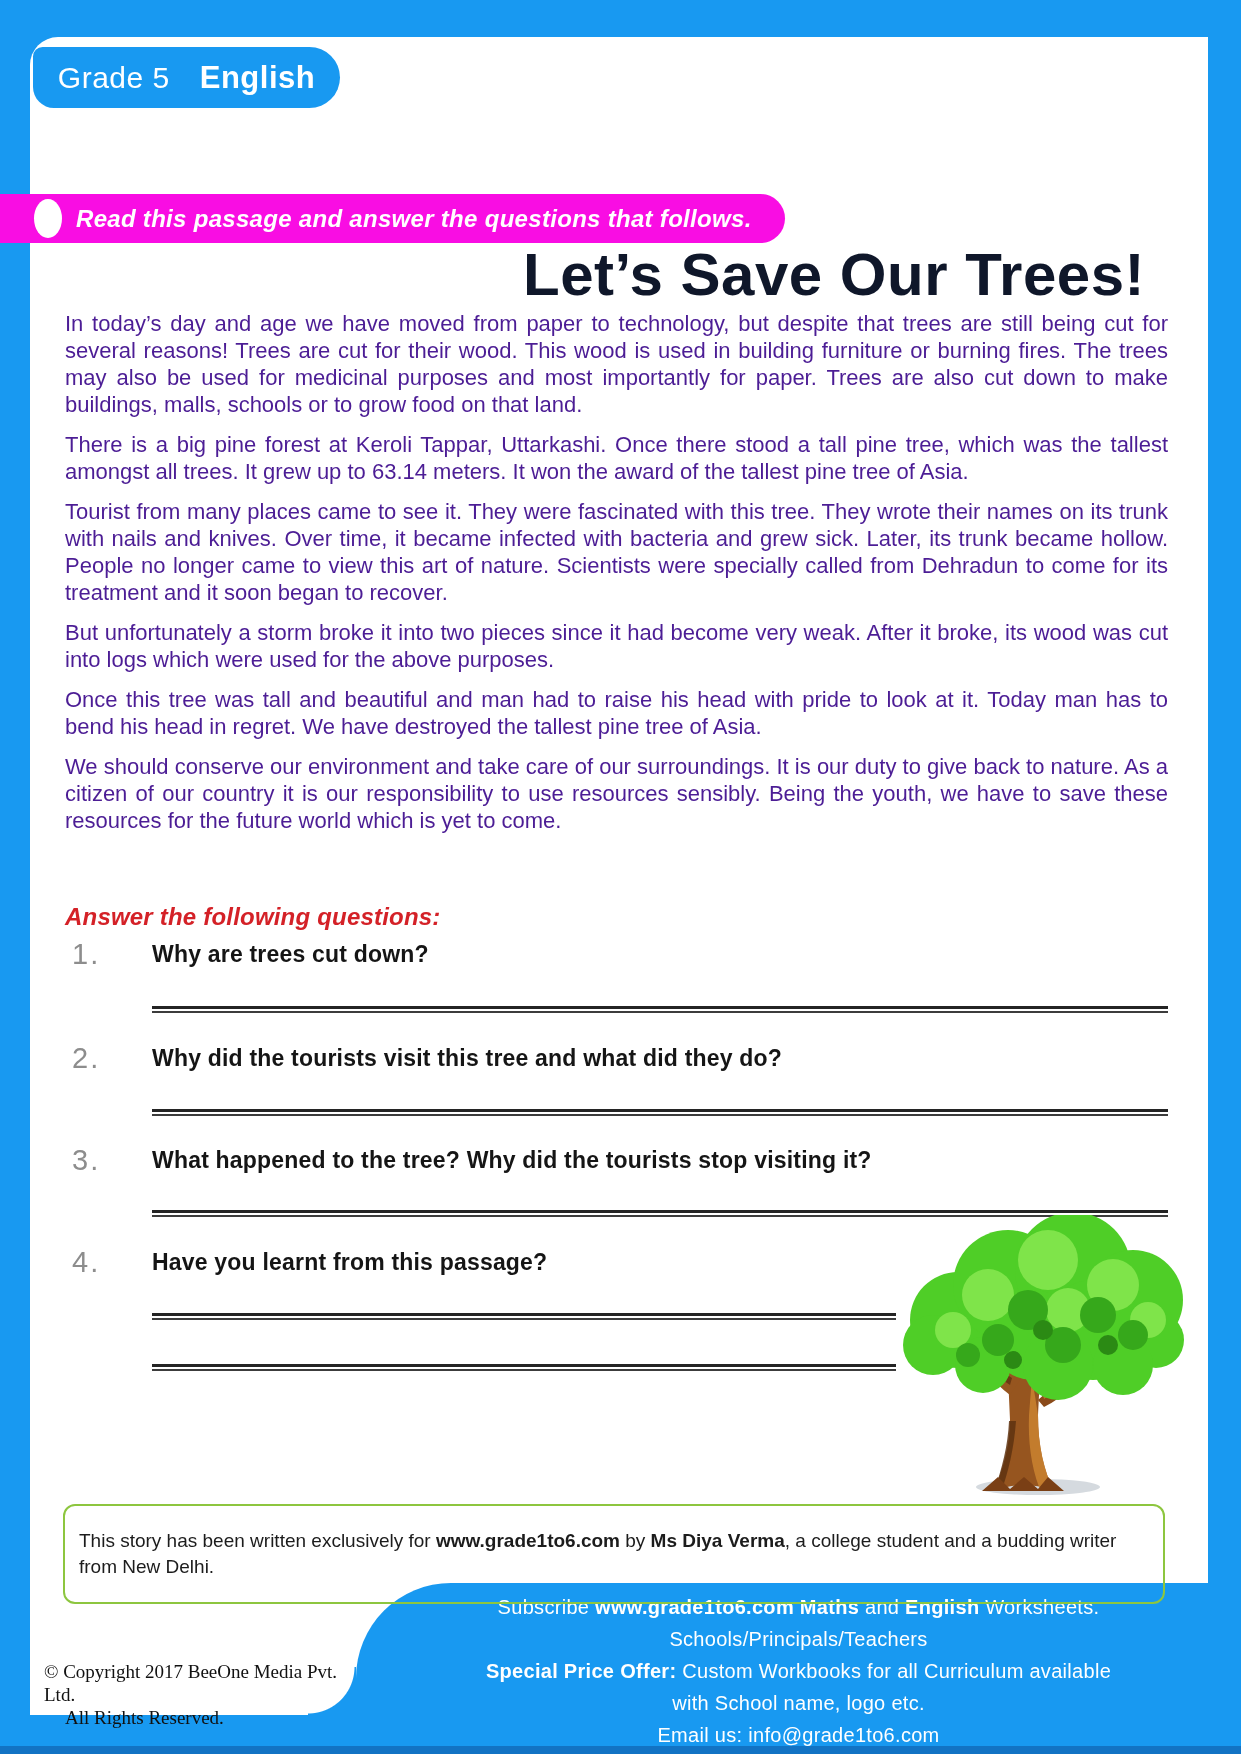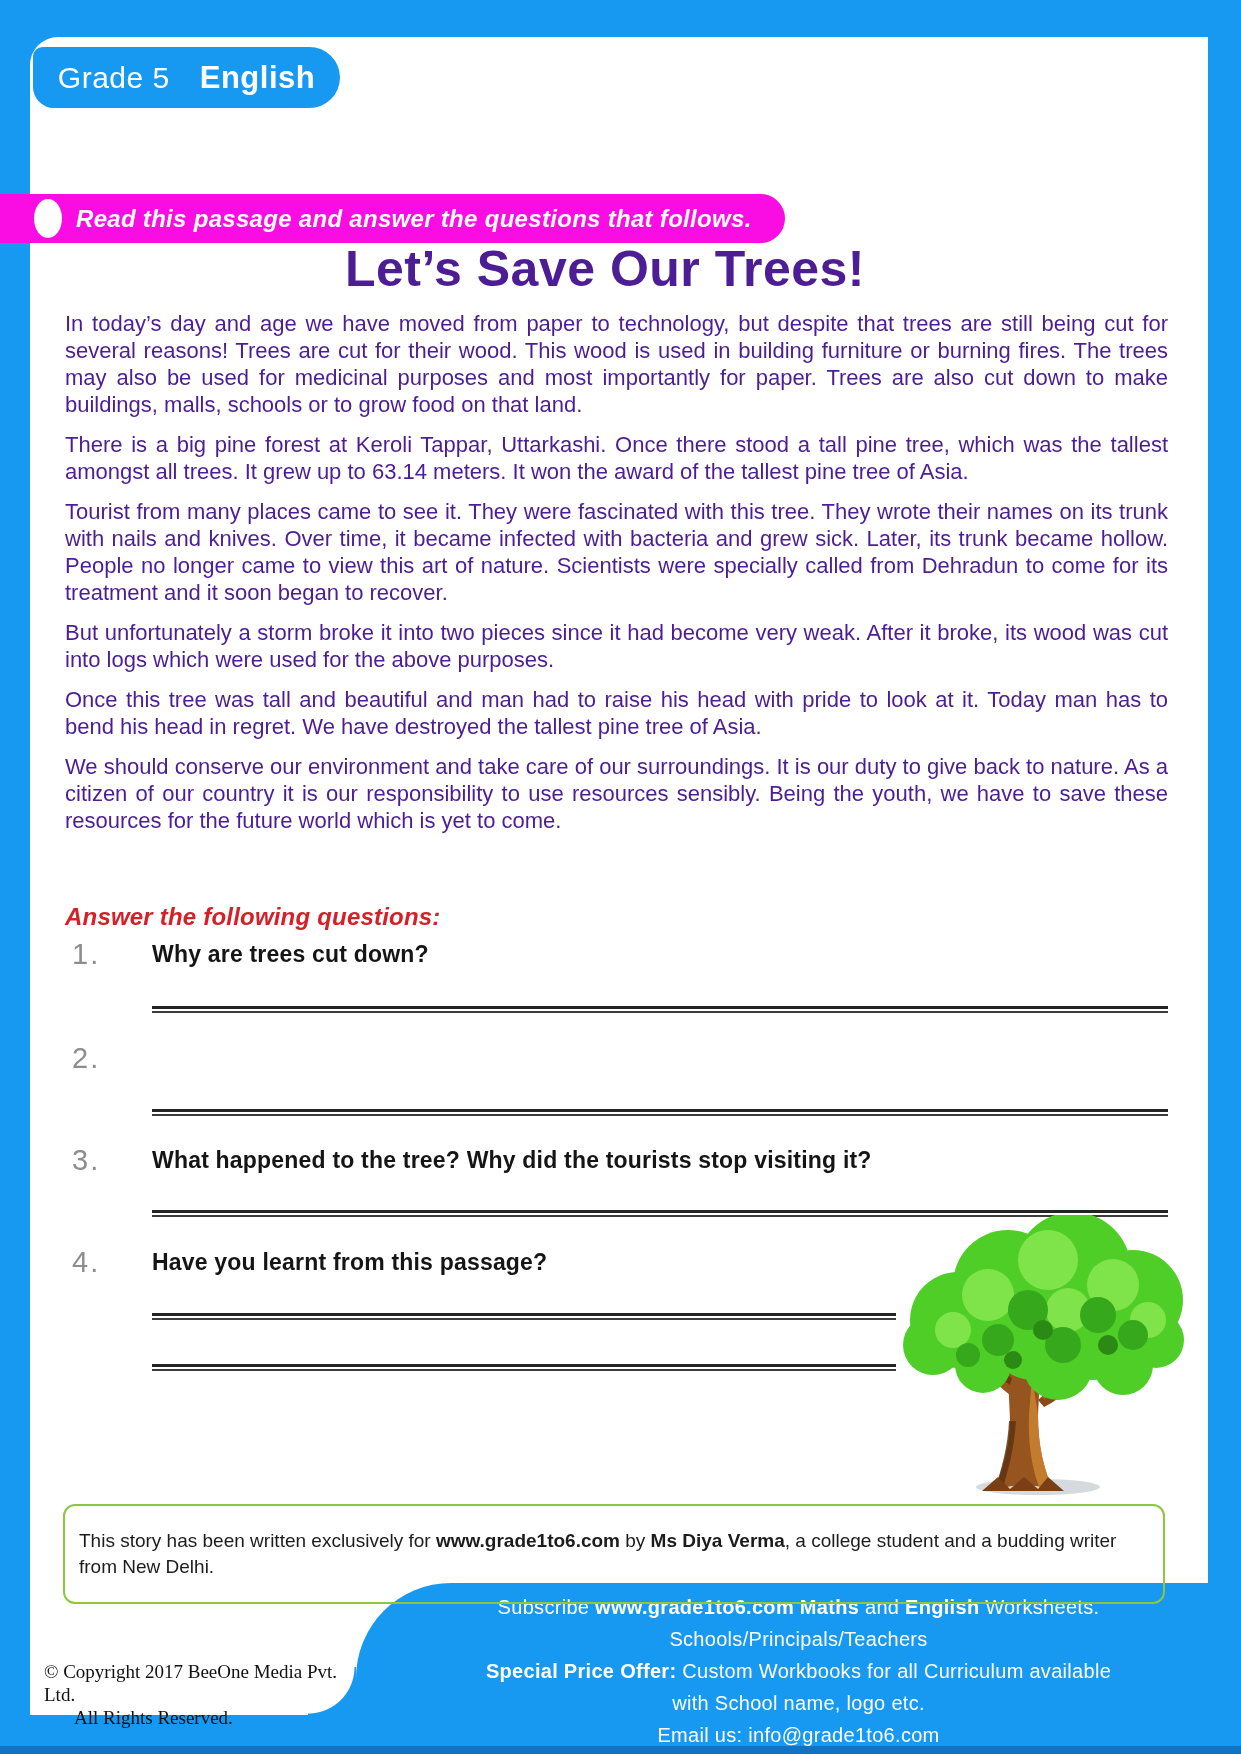--- a/index.html
+++ b/index.html
@@ -20,22 +20,22 @@
   .subject-label{color:#fff;font-size:31px;font-weight:700;letter-spacing:.5px;}
 
   
   .banner{position:absolute;left:0;top:183px;width:785px;height:49px;background:#F90DE3;
         border-radius:0 25px 25px 0;margin-top:11px;}
   .banner-oval{position:absolute;left:34px;top:5px;width:28px;height:39px;background:#fff;border-radius:50%;}
   .banner-text{position:absolute;left:76px;top:0;height:49px;display:flex;align-items:center;
         color:#fff;font-size:24px;font-weight:700;font-style:italic;letter-spacing:.3px;white-space:nowrap;}
 
   
-  .title{position:absolute;left:65px;top:240px;width:1080px;text-align:center;
-        color:#4c1d95;font-size:50px;font-weight:700;letter-spacing:.5px;}
+  .title{position:absolute;left:65px;top:240px;width:1080px;text-align:right;
+        color:#0f172a;font-size:60px;font-weight:700;letter-spacing:.5px;}
   .passage{position:absolute;left:65px;top:310px;width:1103px;}
   .passage p{margin:0 0 13px 0;color:#4c1d95;font-size:22px;line-height:27px;text-align:justify;}
 
   
   .q-heading{position:absolute;left:65px;top:903px;color:#D42127;font-size:24px;
         font-weight:700;font-style:italic;letter-spacing:.2px;}
   .qnum{position:absolute;left:72px;color:#8d8d8d;font-size:29px;letter-spacing:2px;}
   .qtext{position:absolute;left:152px;color:#151515;font-size:23px;font-weight:700;letter-spacing:.2px;}
   .ans-line{position:absolute;left:152px;width:1016px;border-top:3px solid #242424;}
   .ans-line::after{content:"";display:block;margin-top:2px;border-top:2px solid #3c3c3c;}
@@ -45,21 +45,21 @@
   .tree{position:absolute;left:898px;top:1215px;}
 
   
   .attribution{position:absolute;left:63px;top:1504px;width:1102px;box-sizing:border-box;
         border:2px solid #8DC63F;border-radius:12px;padding:22px 14px;
         color:#1c1c1c;font-size:19px;line-height:26px;}
 
   
   .copyright{position:absolute;left:44px;top:1660px;width:300px;
         font-family:"Liberation Serif", serif;color:#111;font-size:19px;line-height:23px;}
-  .copyright .line2{margin-left:30px;}
+  .copyright .line2{margin-left:21px;}
   .footer-text{position:absolute;left:0;top:8px;width:885px;text-align:center;
         color:#fff;font-size:20px;line-height:32px;letter-spacing:.3px;}
   .footer-text b{font-weight:700;}
 </style>
 </head>
 <body>
 
 <div class="page">
 
   <div class="white-main"></div>
@@ -96,20 +96,21 @@
     <p>We should conserve our environment and take care of our surroundings. It is our duty to give back to nature. As a citizen of our country it is our responsibility to use resources sensibly. Being the youth, we have to save these resources for the future world which is yet to come.</p>
   </div>
 
   <div class="q-heading">Answer the following questions:</div>
 
   <div class="qnum" style="top:938px">1.</div>
   <div class="qtext" style="top:941px">Why are trees cut down?</div>
   <div class="ans-line" style="top:1006px"></div>
 
   <div class="qnum" style="top:1042px">2.</div>
+  <div class="qtext" style="top:1045px">Why did the tourists visit this tree and what did they do?</div>
   <div class="ans-line" style="top:1109px"></div>
 
   <div class="qnum" style="top:1144px">3.</div>
   <div class="qtext" style="top:1147px">What happened to the tree? Why did the tourists stop visiting it?</div>
   <div class="ans-line" style="top:1210px"></div>
 
   <div class="qnum" style="top:1246px">4.</div>
   <div class="qtext" style="top:1249px">Have you learnt from this passage?</div>
   <div class="ans-line short" style="top:1313px"></div>
   <div class="ans-line short" style="top:1364px"></div>

